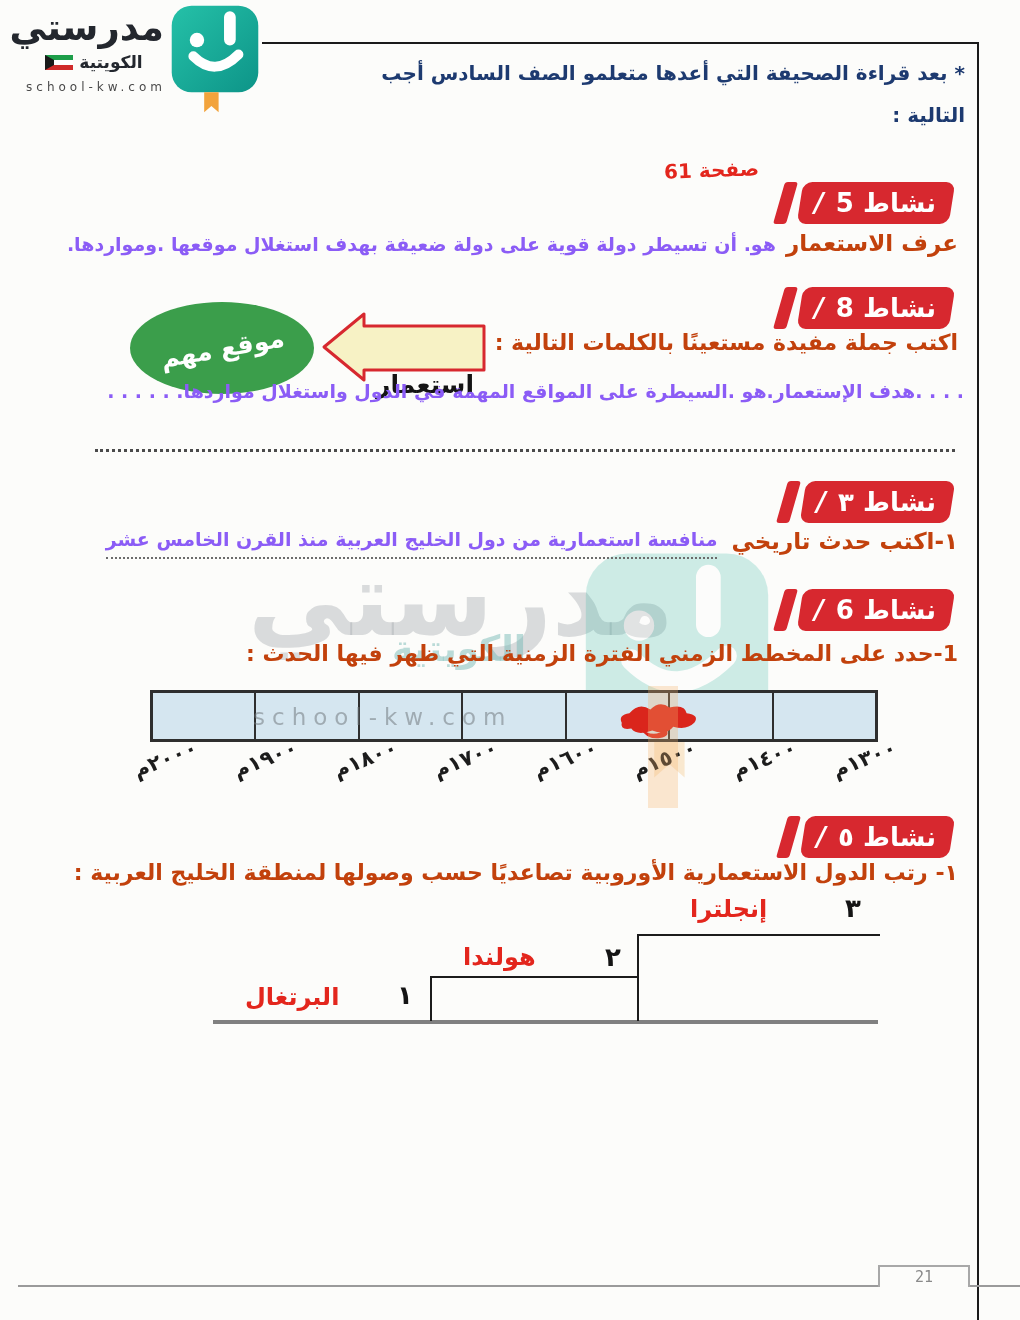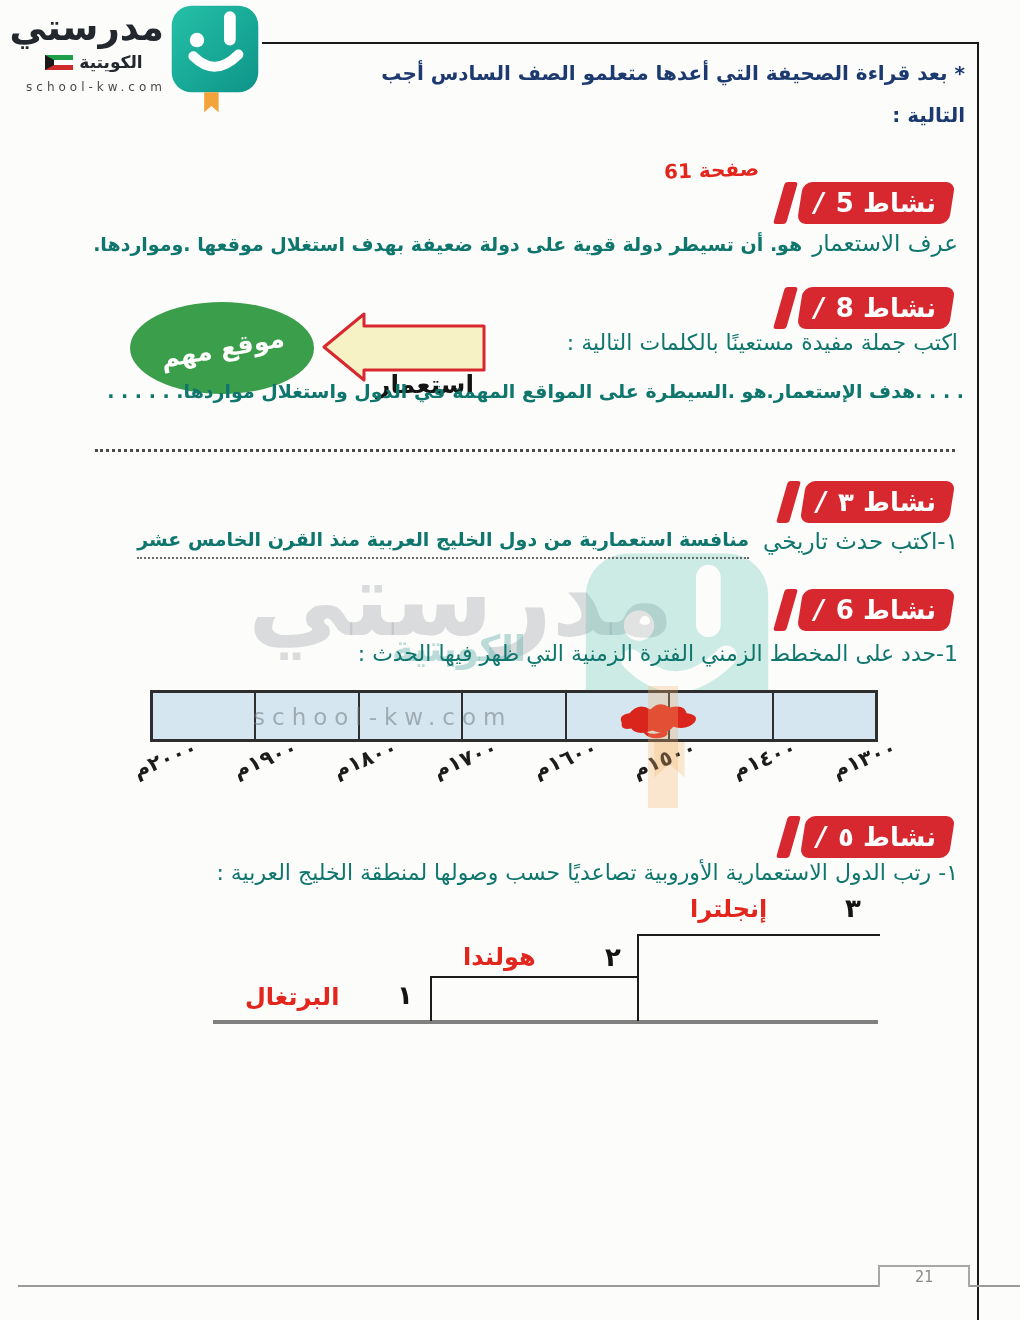--- a/index.html
+++ b/index.html
@@ -30,22 +30,22 @@
   .page-note{left:664px;top:158px;color:#e3261d;font-weight:bold;font-size:20px;transform:rotate(-2deg);}
 
   
   .banner{position:absolute;right:68px;height:42px;display:flex;flex-direction:row;align-items:stretch;direction:ltr;}
   .banner-tip{width:13px;background:#d7282f;transform:skewX(-16deg);border-radius:3px;margin-right:8px;}
   .banner-box{position:relative;display:flex;align-items:center;padding:0 16px 0 14px;}
   .banner-box::before{content:"";position:absolute;inset:0;background:#d7282f;border-radius:9px;transform:skewX(-9deg);}
   .banner-slash{position:relative;color:#fff;font-weight:bold;font-size:26px;font-style:italic;margin-right:12px;}
   .banner-label{position:relative;color:#fff;font-weight:bold;font-size:26px;direction:rtl;white-space:nowrap;}
 
-  .q{color:#0f766e;font-weight:normal;font-size:22px;white-space:nowrap;}
-  .ans{color:#0f766e;font-weight:bold;font-size:19px;}
+  .q{color:#c2410c;font-weight:bold;font-size:22px;white-space:nowrap;}
+  .ans{color:#8b5cf6;font-weight:bold;font-size:19px;}
 
   .row-a1{top:230px;right:62px;left:58px;display:flex;direction:rtl;align-items:baseline;gap:10px;}
   .row-a2q{top:330px;right:62px;direction:rtl;}
   .oval{left:130px;top:302px;width:184px;height:92px;background:#3b9e4b;border-radius:50%;
         display:flex;align-items:center;justify-content:center;}
   .oval span{color:#fff;font-size:25px;font-weight:bold;transform:rotate(-10deg);}
   .word-card-text{left:366px;top:322px;width:118px;text-align:center;font-size:25px;font-weight:bold;color:#141414;margin-top:48px;}
   .row-a2ans{top:380px;right:56px;left:58px;text-align:right;direction:rtl;}
   .dotted-line{top:449px;left:95px;width:860px;border-top:3px dotted #4a4a4a;}
 

